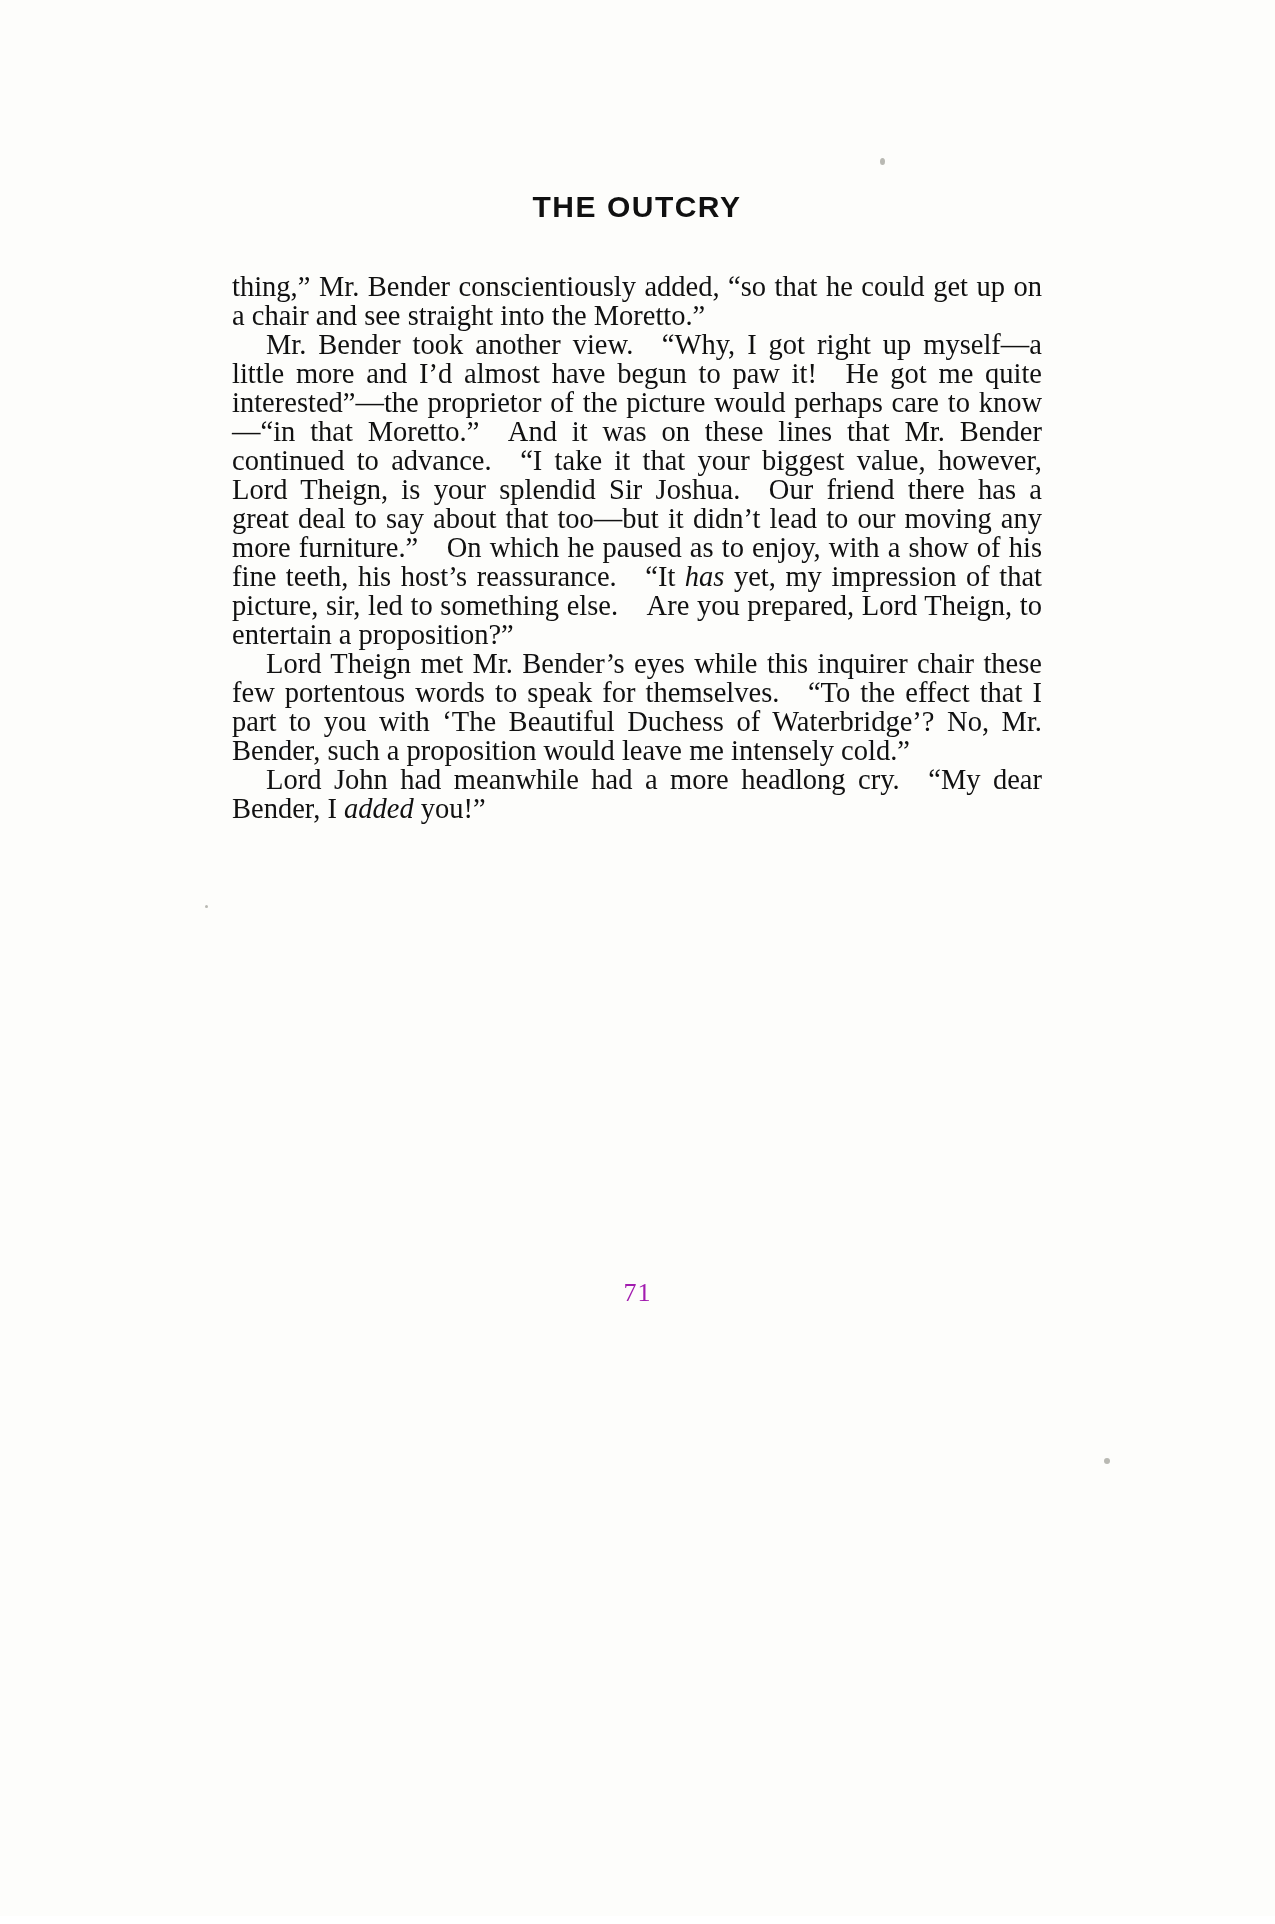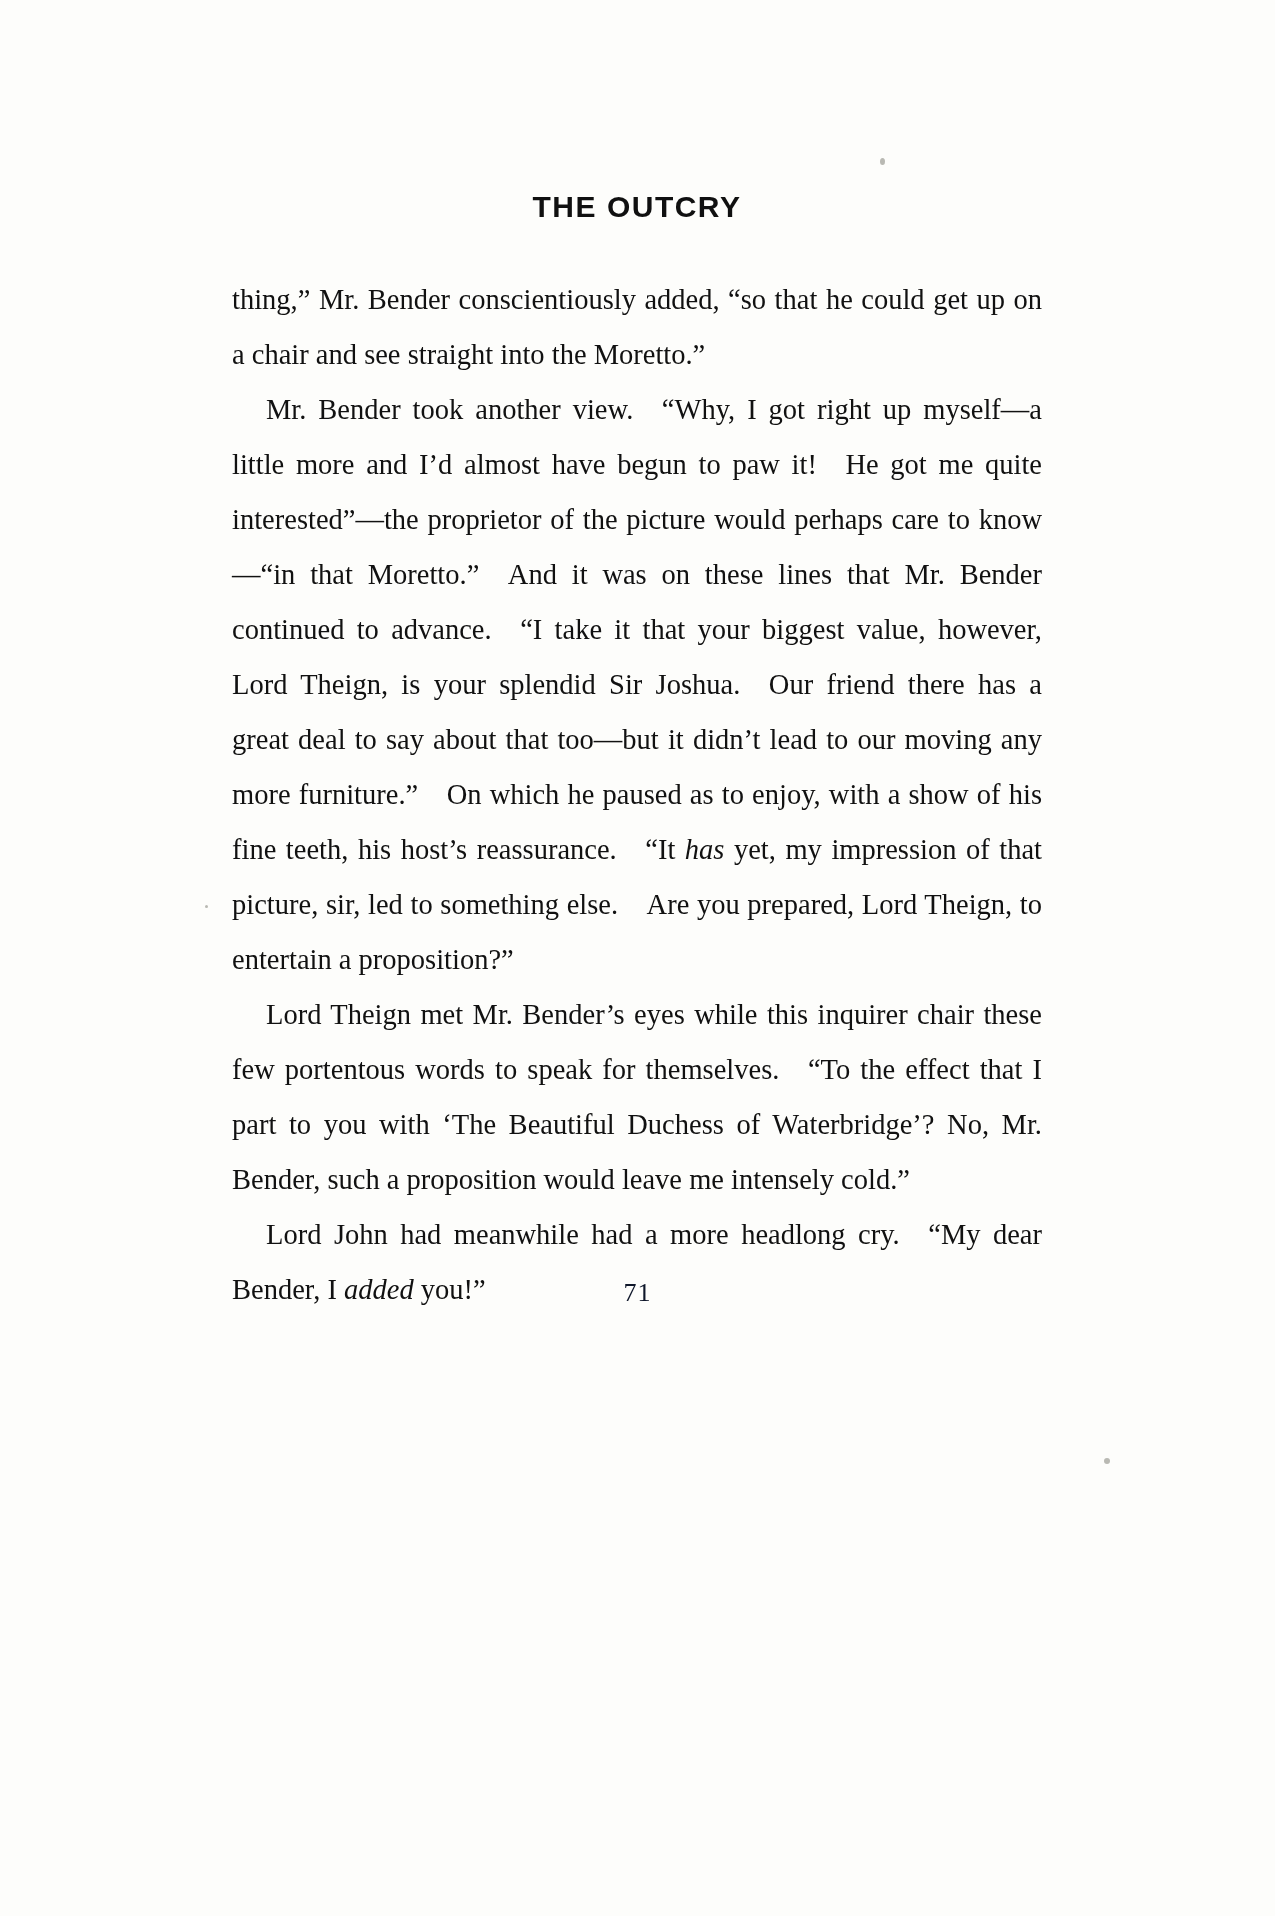--- a/index.html
+++ b/index.html
@@ -31,21 +31,21 @@
     text-align: center;
     font-family: "Liberation Sans", sans-serif;
     font-weight: bold;
     font-size: 30px;
     letter-spacing: 1.5px;
     color: #101010;
     margin: 0 0 48px 0;
   }
   .body-text {
     font-size: 28.5px;
-    line-height: 55px;
+    line-height: 29px;
     text-align: justify;
     text-justify: inter-word;
     color: #111111;
   }
   .body-text p {
     margin: 0;
     text-indent: 0;
   }
   .body-text p.indent {
     text-indent: 34px;
@@ -53,21 +53,21 @@
   .body-text i {
   }
   .folio {
     position: absolute;
     left: 0;
     right: 0;
     top: 1278px;
     text-align: center;
     font-family: "Liberation Serif", serif;
     font-size: 26px;
-    color: #0f172a;
+    color: #a21caf;
     letter-spacing: 1px;
   }
   .speck {
     position: absolute;
     background: #b9b9b3;
     border-radius: 50%;
   }
   .speck.s1 { left: 880px; top: 158px; width: 5px; height: 7px; }
   .speck.s2 { left: 1104px; top: 1458px; width: 6px; height: 6px; }
   .speck.s3 { left: 205px; top: 905px; width: 3px; height: 3px; }

